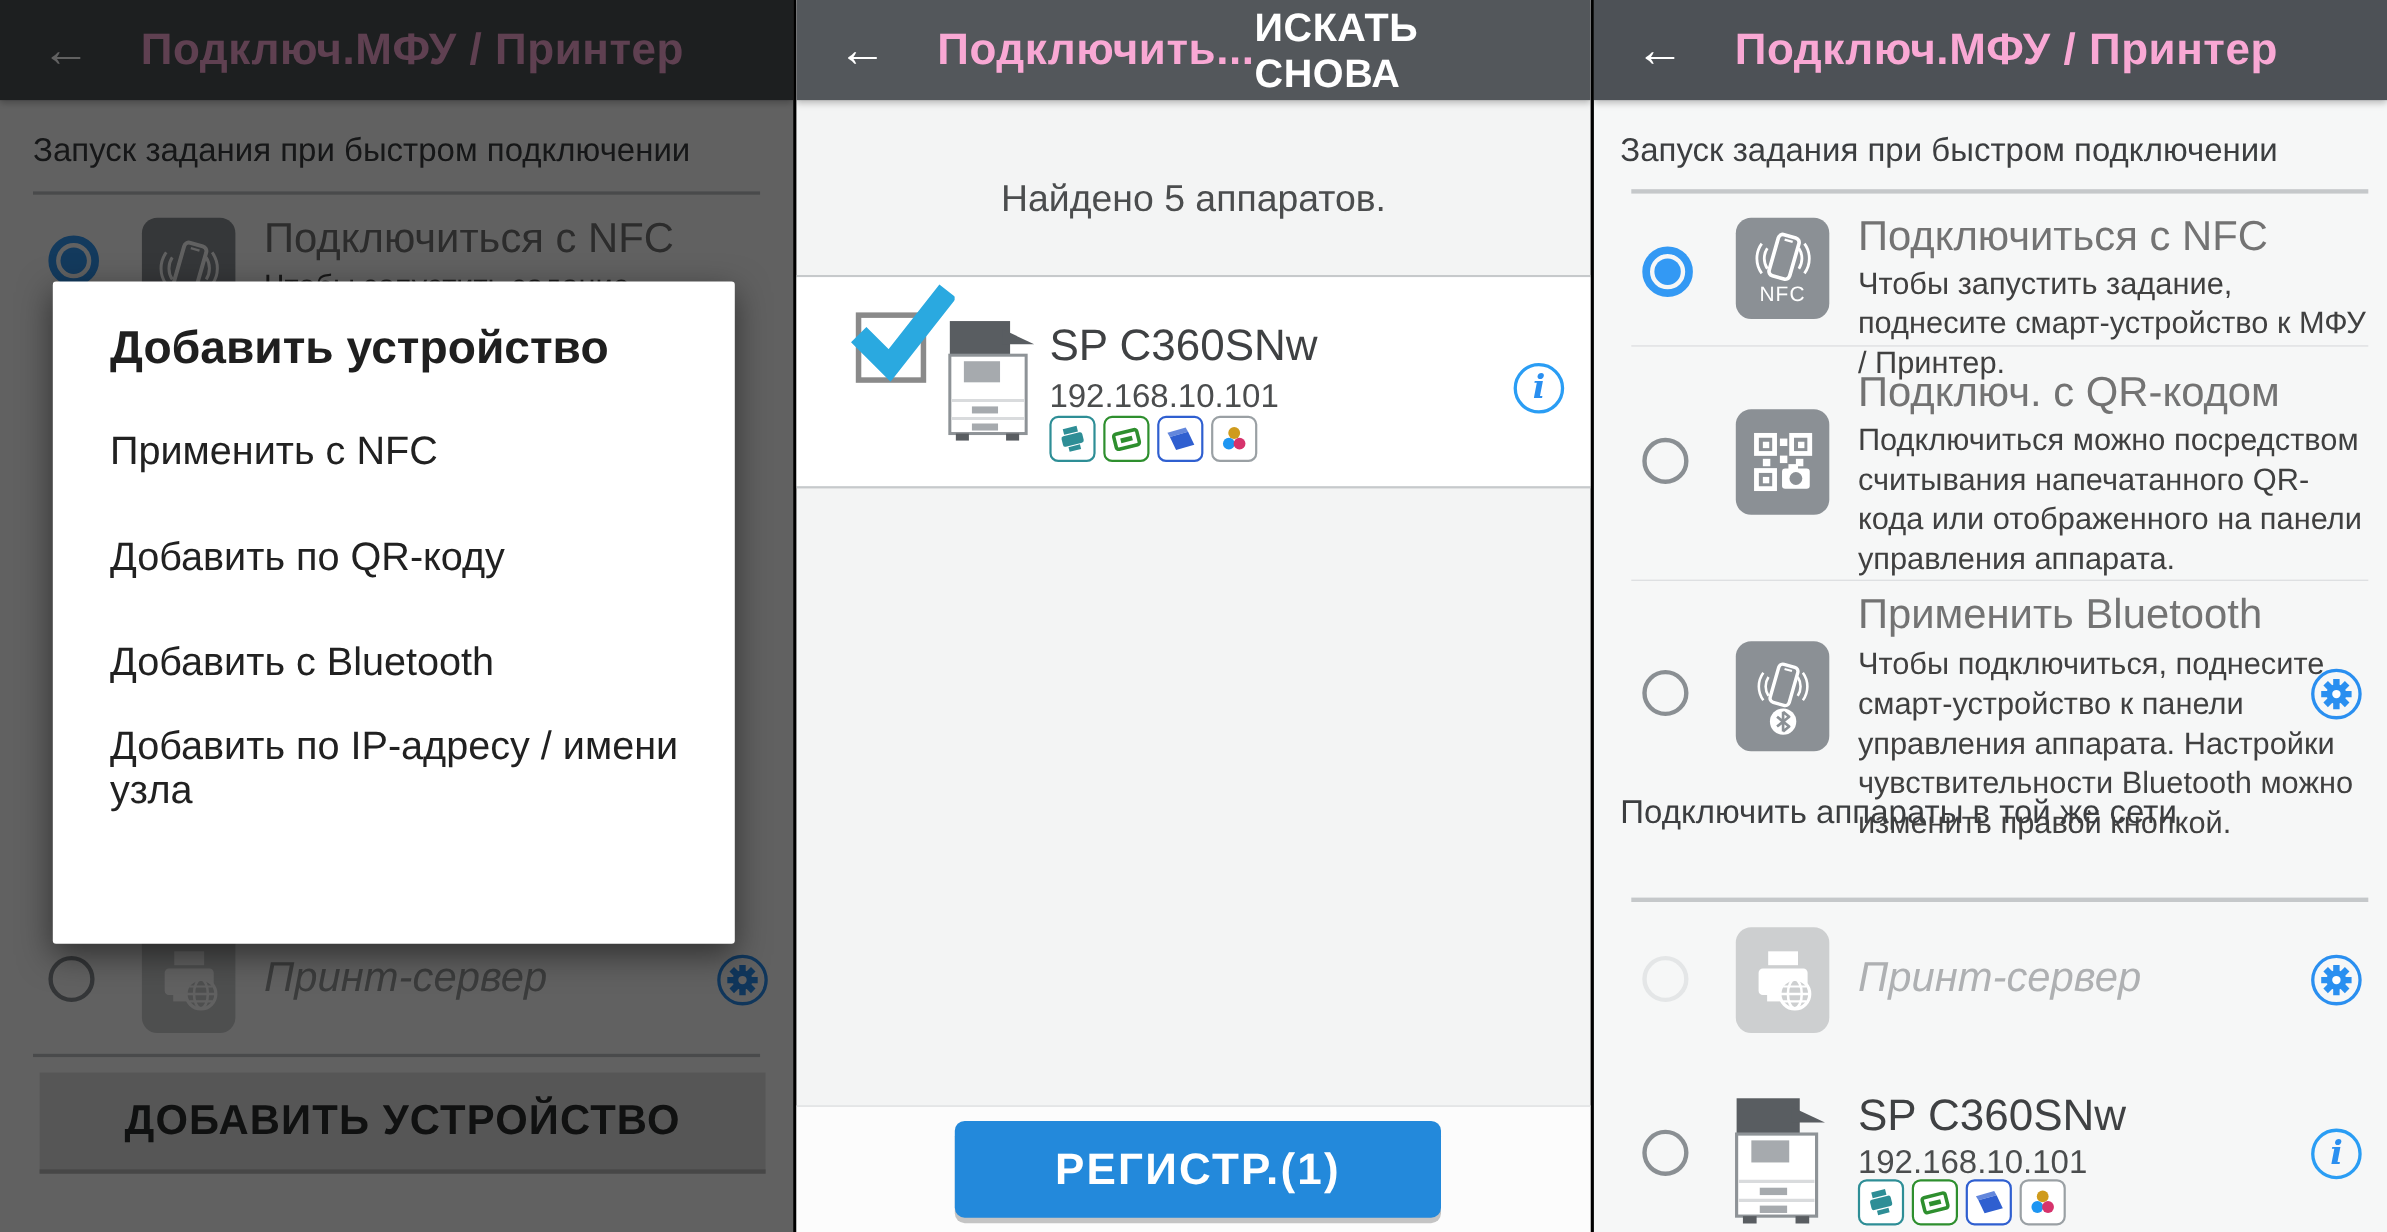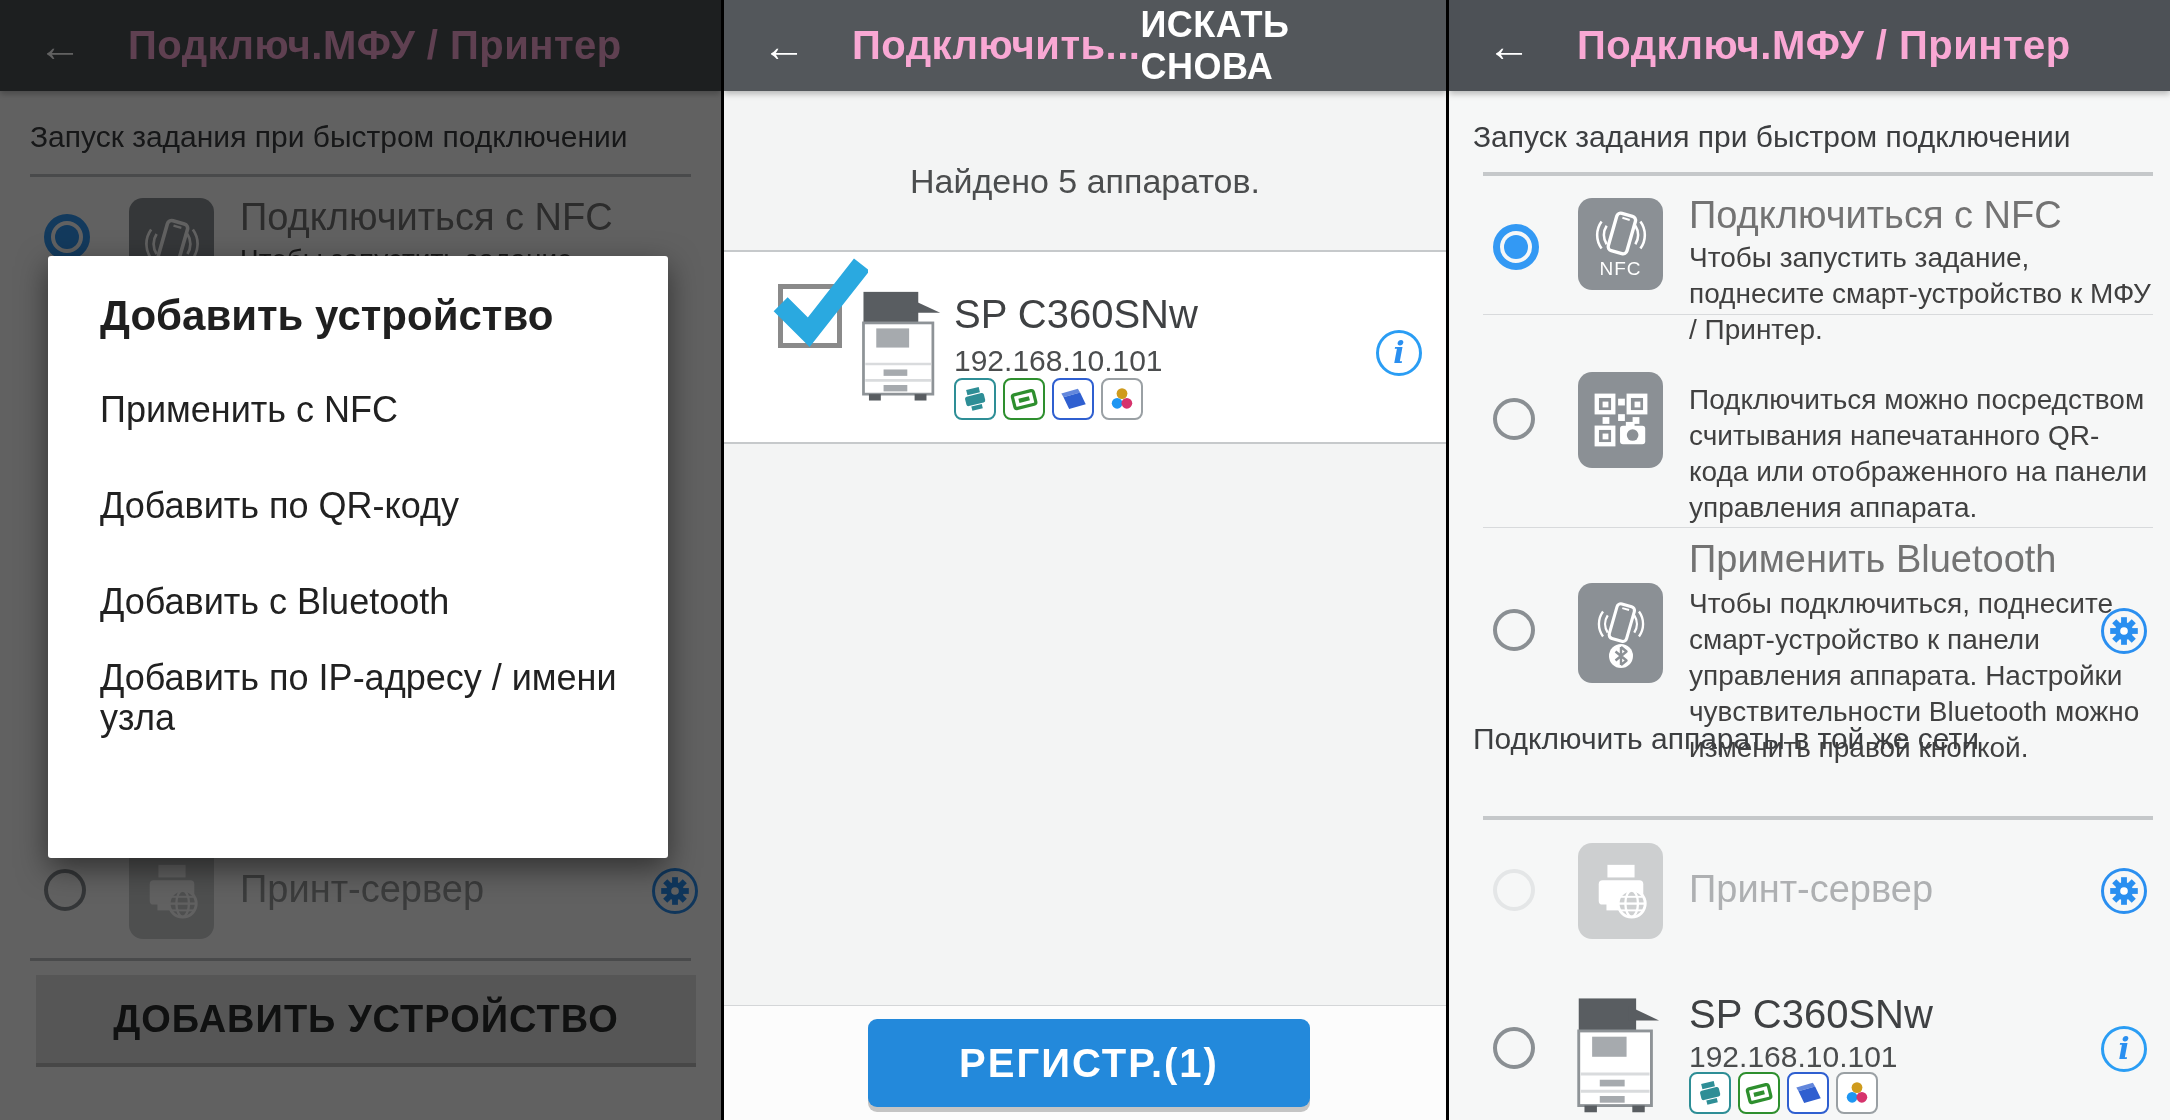--- a/index.html
+++ b/index.html
@@ -64,21 +64,21 @@
   #reg-btn{position:absolute;left:144px;top:13px;width:442px;height:88px;border-radius:9px;background:#2389db;
            box-shadow:0 5px 0 rgba(0,0,0,.22);display:flex;align-items:center;justify-content:center;}
   #reg-btn span{color:#fff;font-size:40px;font-weight:bold;letter-spacing:2px;}
   .checkbox{position:absolute;width:64px;height:64px;border:5px solid #8a8a8a;background:#fff;}
   .check-svg{position:absolute;}
 
   
   #add-btn{position:absolute;left:36px;top:975px;width:660px;height:92px;background:#e3e3e3;
            border-bottom:4px solid #bcbcbc;display:flex;align-items:center;justify-content:center;}
   #add-btn span{font-size:38px;font-weight:bold;color:#2c2d2e;letter-spacing:1px;}
-  .ps-label{position:absolute;font-size:38px;color:#9b9d9f;}
+  .ps-label{position:absolute;font-size:38px;color:#9b9d9f;font-style:italic;}
   .ps-label.dis{color:#aeb0b2;}
 </style>
 </head>
 <body>
 
 <svg width="0" height="0" style="position:absolute">
   <defs>
     <symbol id="sym-phone" viewBox="0 0 64 64">
       <g transform="rotate(16 32 32)">
         <rect x="21" y="7" width="23" height="46" rx="5" fill="none" stroke="#fff" stroke-width="4"></rect>
@@ -293,20 +293,21 @@
     <div class="opt-title" style="left:240px;top:194px">Подключиться с NFC</div>
     <div class="opt-desc" style="left:240px;top:240px">Чтобы запустить задание, поднесите смарт-устройство к МФУ / Принтер.</div>
     <div class="divider light" style="left:34px;right:17px;top:314px"></div>
 
     <div class="radio" style="left:44px;top:398px"></div>
     <div class="tile" style="left:129px;top:372px;height:96px">
       <svg width="62" height="62">
           <use href="#sym-qr"></use>
         </svg>
     </div>
+    <div class="opt-title" style="left:240px;top:336px">Подключ. с QR-кодом</div>
     <div class="opt-desc" style="left:240px;top:382px">Подключиться можно посредством считывания напечатанного QR-кода или отображенного на панели управления аппарата.</div>
     <div class="divider light" style="left:34px;right:17px;top:527px"></div>
 
     <div class="radio" style="left:44px;top:609px"></div>
     <div class="tile" style="left:129px;top:583px;height:100px">
       <svg width="50" height="50" style="margin-top:2px">
           <use href="#sym-phone"></use>
         </svg>
       <svg width="26" height="26" style="margin-top:-6px">
           <use href="#sym-btcircle"></use>

